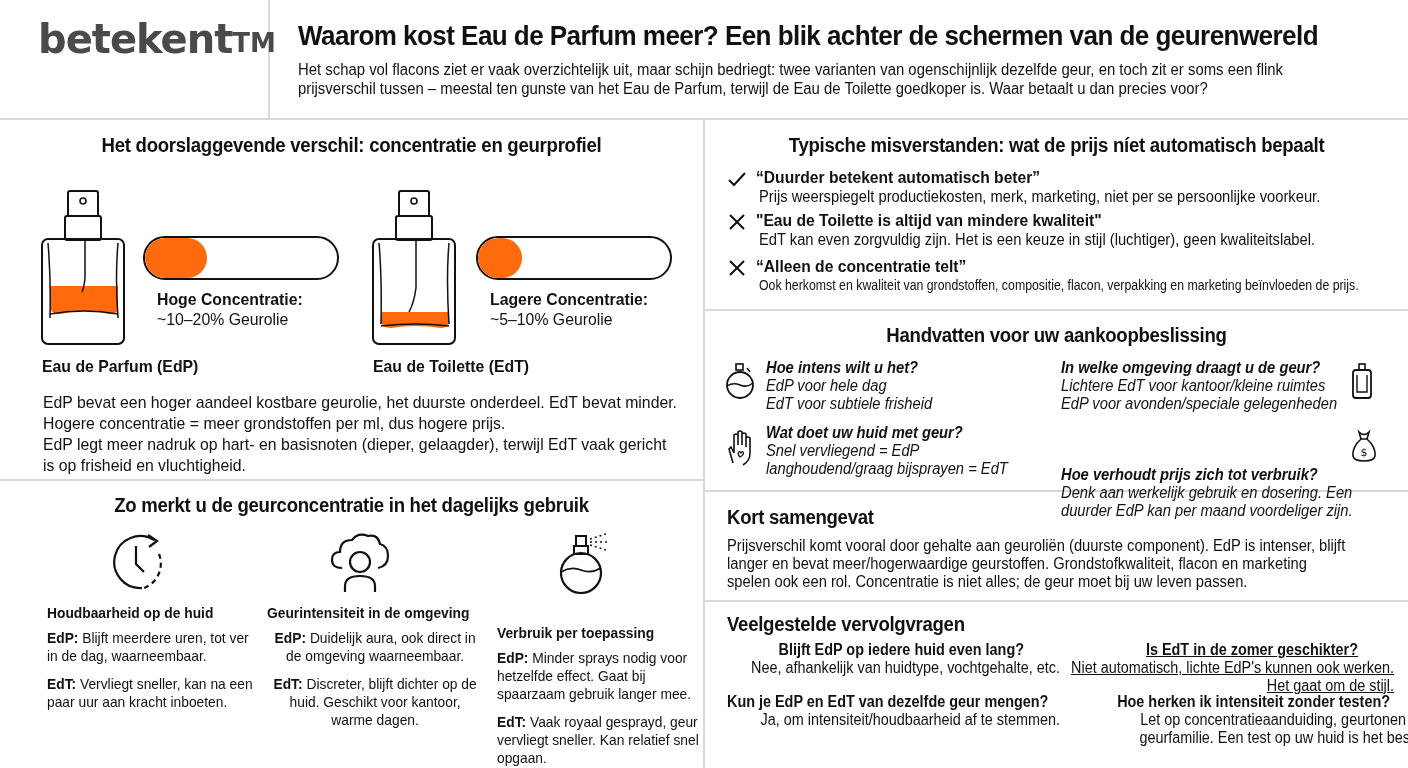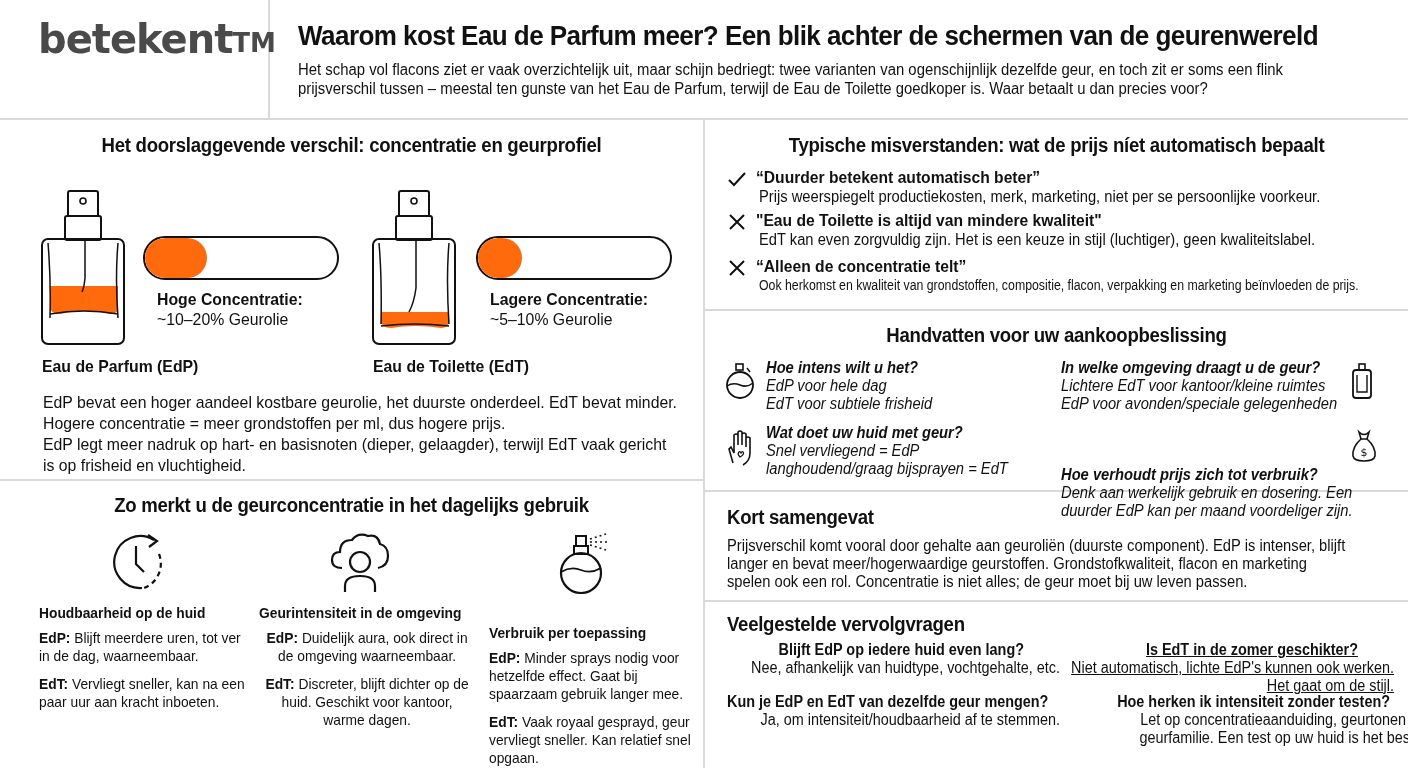--- a/index.html
+++ b/index.html
@@ -23,21 +23,21 @@
   
   .conc-label { font-size: 17px; line-height: 20px; transform: scaleX(0.93); transform-origin: left; white-space: nowrap; }
   .conc-label b { display: block; }
   .bottle-name { font-size: 17px; font-weight: bold; transform: scaleX(0.93); transform-origin: left; white-space: nowrap; }
   .pill { position: absolute; border: 2px solid #111; border-radius: 22px; overflow: hidden; background: #fff; }
   .pill-fill { position: absolute; left: 0; top: 0; bottom: 0; border-radius: 22px; }
 
   .para { font-size: 17px; line-height: 21px; transform: scaleX(0.93); transform-origin: left; }
 
   
-  .use-col { position: absolute; width: 215px; }
+  .use-col { position: absolute; width: 215px; margin-left: 8px; }
   .use-col h4 { font-size: 15px; font-weight: bold; margin-bottom: 8px; white-space: nowrap; transform: scaleX(0.92); transform-origin: left; }
   .use-col p { font-size: 15px; line-height: 18px; margin-bottom: 10px; transform: scaleX(0.92); transform-origin: left; width: 235px; }
   .use-col p b { font-weight: bold; }
 
   
   .myth { position: absolute; left: 726px; width: 660px; }
   .myth .mark { position: absolute; left: 0; top: 0; width: 22px; height: 22px; }
   .myth .q { position: absolute; left: 30px; top: 0; font-size: 17px; font-weight: bold; white-space: nowrap; transform: scaleX(0.92); transform-origin: left; }
   .myth .a { position: absolute; left: 33px; top: 20px; font-size: 16px; white-space: nowrap; transform: scaleX(0.92); transform-origin: left; }
   .myth .a.small { font-size: 14px; transform: scaleX(0.88); }

